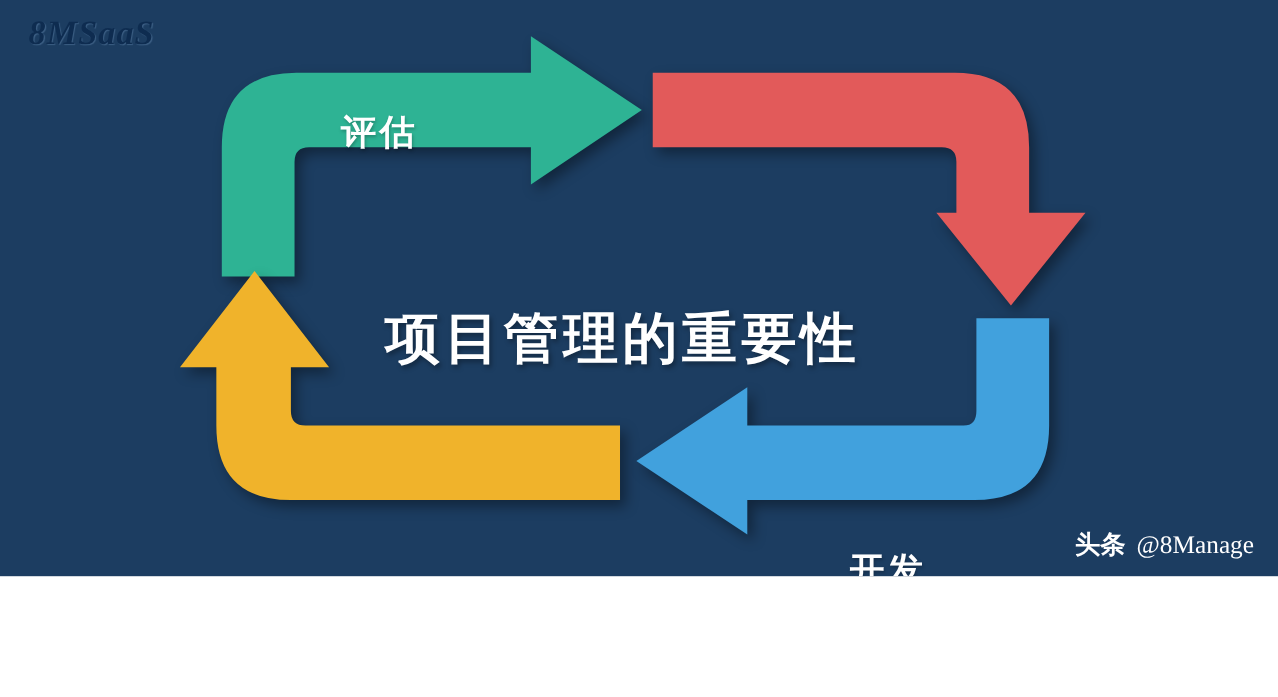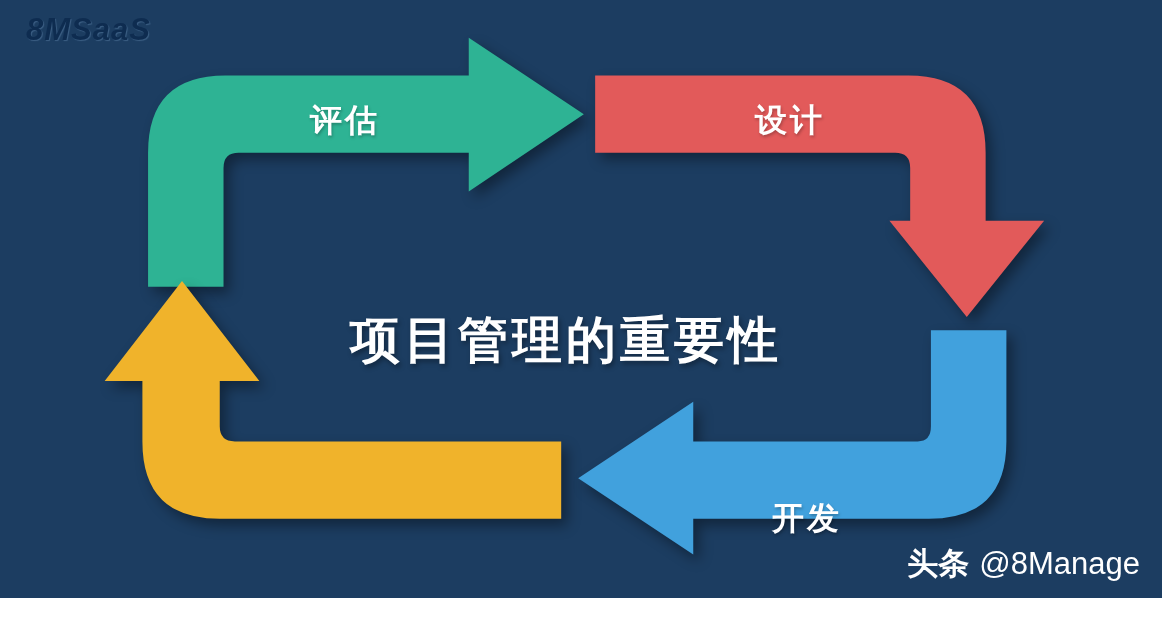--- a/index.html
+++ b/index.html
@@ -1,22 +1,22 @@
 <!DOCTYPE html>
 <html><head>
 <meta charset="utf-8">
 <style>
   html, body { margin: 0; padding: 0; }
   .stage {
     position: relative;
     width: 1162px;
-    height: 598px;
+    height: 524px;
     background: #1c3d61;
     overflow: hidden;
-    font-family: Liberation Sans, sans-serif;
+    font-family: Liberation Serif, serif;
   }
   .arrows {
     position: absolute;
     left: 0; top: 0;
     width: 100%; height: 100%;
   }
   .arrows path {
     filter: drop-shadow(6px 7px 7px rgba(0,0,0,0.38));
   }
   .step-label {
@@ -36,38 +36,37 @@
   .title {
     position: absolute;
     left: 566px; top: 308px;
     transform: translate(-50%, -50%);
     color: #ffffff;
     font-weight: bold;
     font-size: 50px;
     letter-spacing: 4px;
     text-shadow: 2px 3px 5px rgba(0,0,0,0.35);
     white-space: nowrap;
-    margin-top: 32px;
   }
   .watermark {
     position: absolute;
     left: 26px; top: 12px;
     font-style: italic;
     font-weight: bold;
     font-size: 31px;
     letter-spacing: 1px;
     color: #0e2c50;
     opacity: 0.95;
     text-shadow: 1px 1px 1px rgba(150,190,230,0.28);
   }
   .credit {
     position: absolute;
     right: 22px; bottom: 13px;
     color: #ffffff;
-    font-size: 31px;
+    font-size: 23px;
     white-space: nowrap;
   }
   .credit .brand { font-weight: bold; margin-right: 10px; }
   .credit .handle { font-weight: 500; }
 </style>
 </head>
 <body>
 
 <div class="stage" style="background: rgb(28, 61, 97);">
 
@@ -75,21 +74,20 @@
 
   <svg class="arrows" viewBox="0 0 1162 634" aria-hidden="true">
     <path d="M 122 304 L 122 162 Q 122 80 204 80 L 462 80 L 462 40 L 584 121 L 462 203 L 462 162 L 218 162 Q 202 162 202 178 L 202 304 Z" fill="#2eb394"></path>
     <path d="M 596 80 L 928 80 Q 1010 80 1010 162 L 1010 234 L 1072 234 L 990 336 L 908 234 L 930 234 L 930 178 Q 930 162 914 162 L 596 162 Z" fill="#e25a5a"></path>
     <path d="M 1032 350 L 1032 468 Q 1032 550 950 550 L 700 550 L 700 588 L 578 507 L 700 426 L 700 468 L 938 468 Q 952 468 952 452 L 952 350 Z" fill="#41a1dd"></path>
     <path d="M 560 550 L 198 550 Q 116 550 116 468 L 116 404 L 76 404 L 158 298 L 240 404 L 198 404 L 198 452 Q 198 468 214 468 L 560 468 Z" fill="#f0b32b"></path>
   </svg>
 
   <div class="step-label label-evaluate">评估</div>
 
-  <div class="step-label label-design">设计</div>
 
   <div class="step-label label-develop">开发</div>
 
 
   <div class="title">项目管理的重要性</div>
 
   <div class="credit">
     <span class="brand">头条</span><span class="handle">@8Manage</span>
   </div>
 

